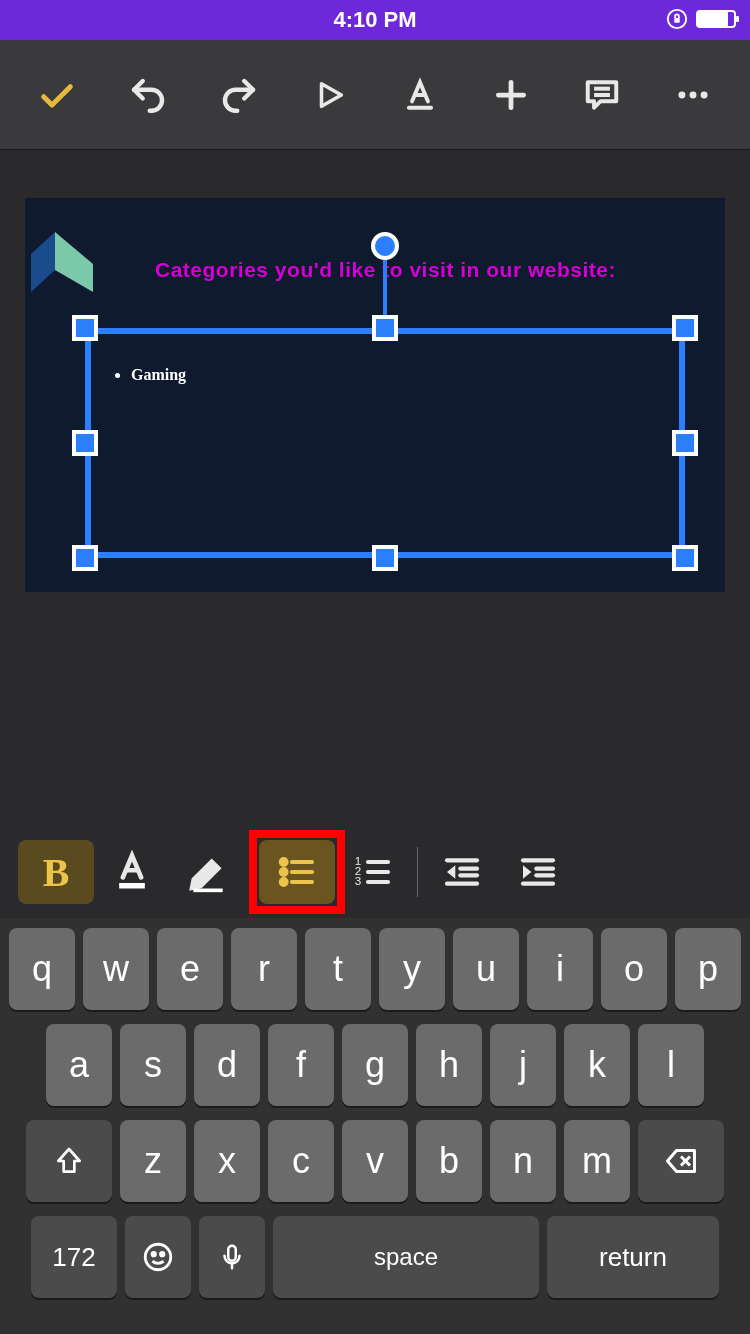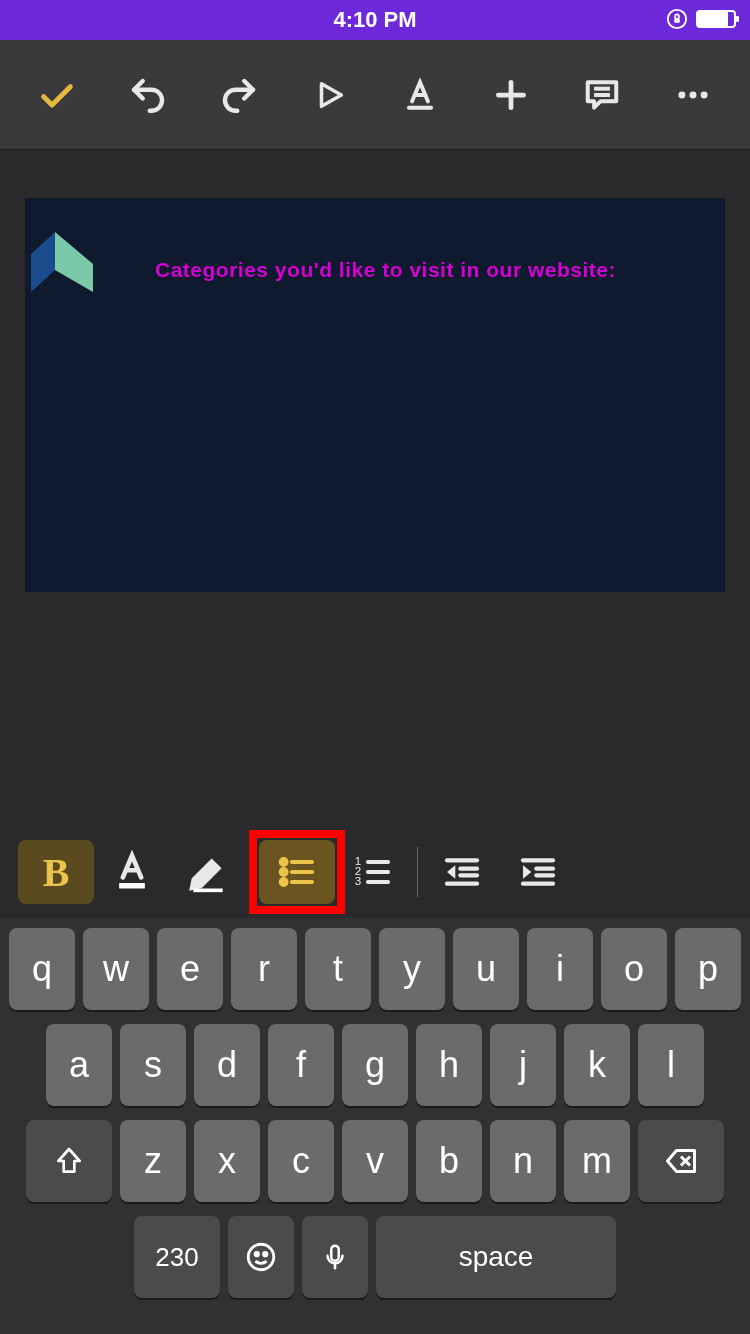--- a/index.html
+++ b/index.html
@@ -197,21 +197,21 @@
     height: 82px;
     width: 66px;
     display: flex; align-items: center; justify-content: center;
     font-size: 36px;
     box-shadow: 0 2px 0 #1a1a1a;
   }
   .key.dark { background: #4b4b4b; }
   .key.wide-shift { width: 86px; }
   .key.wide-del { width: 86px; }
   .key.wide-123 { width: 86px; font-size: 26px; }
-  .key.wide-space { width: 240px; font-size: 28px; }
+  .key.wide-space { width: 266px; font-size: 24px; }
   .key.wide-return { width: 172px; font-size: 26px; }
   .kb-row-bottom .key { height: 82px; }
   .kb-row-3 { padding: 0 0px; }
 </style>
 </head>
 <body>
 
 <div class="status-bar">
   <span>4:10 PM</span>
   <div class="status-right">
@@ -279,20 +279,36 @@
 </div>
 
 <div class="canvas-area">
   <div class="slide">
     <svg class="logo-shape" viewBox="0 0 80 70">
       <polygon points="6,28 30,6 30,44 6,66" fill="#1a4b8c"></polygon>
       <polygon points="30,6 68,38 68,66 30,44" fill="#7bc9a8"></polygon>
     </svg>
     <div class="slide-title">Categories you'd like to visit in our website:</div>
 
+    <div class="textbox">
+      <div class="rot-line"></div>
+      <div class="rot-knob"></div>
+      <div class="sel-border"></div>
+      <div class="handle h-tl"></div>
+      <div class="handle h-tm"></div>
+      <div class="handle h-tr"></div>
+      <div class="handle h-ml"></div>
+      <div class="handle h-mr"></div>
+      <div class="handle h-bl"></div>
+      <div class="handle h-bm"></div>
+      <div class="handle h-br"></div>
+      <ul class="bullet-list">
+        <li>Gaming</li>
+      </ul>
+    </div>
   </div>
 </div>
 
 <div class="format-bar">
   <div class="fmt-btn active-bold">
     <span>B</span>
   </div>
   <div class="fmt-btn">
     <svg width="44" height="44" viewBox="0 0 24 24" fill="none" stroke="currentColor" stroke-width="2.5" stroke-linecap="round">
         <path d="M7 15 L12 3 L17 15"></path>
@@ -388,31 +404,32 @@
     <div class="key">m</div>
     <div class="key dark wide-del">
       <svg width="36" height="36" viewBox="0 0 24 24" fill="none" stroke="#fff" stroke-width="2" stroke-linejoin="round">
           <path d="M21 5 H9 L3 12 L9 19 H21 Z"></path>
           <line x1="12" y1="9" x2="18" y2="15"></line>
           <line x1="18" y1="9" x2="12" y2="15"></line>
         </svg>
     </div>
   </div>
   <div class="kb-row kb-row-bottom">
-    <div class="key dark wide-123">230</div>
+    <div class="key dark wide-123">172</div>
     <div class="key dark" style="width:66px">
       <svg width="34" height="34" viewBox="0 0 24 24" fill="none" stroke="#fff" stroke-width="2">
           <circle cx="12" cy="12" r="9"></circle>
           <circle cx="9" cy="10" r="1.2" fill="#fff"></circle>
           <circle cx="15" cy="10" r="1.2" fill="#fff"></circle>
           <path d="M8 15 Q12 18 16 15"></path>
         </svg>
     </div>
     <div class="key dark" style="width:66px">
       <svg width="30" height="30" viewBox="0 0 24 24" fill="none" stroke="#fff" stroke-width="2" stroke-linecap="round">
           <rect x="9" y="3" width="6" height="12" rx="3"></rect>
           <path d="M6 11a6 6 0 0 0 12 0"></path>
           <line x1="12" y1="17" x2="12" y2="21"></line>
         </svg>
     </div>
     <div class="key dark wide-space">space</div>
+    <div class="key dark wide-return">return</div>
   </div>
 </div>
 
 </body></html>

